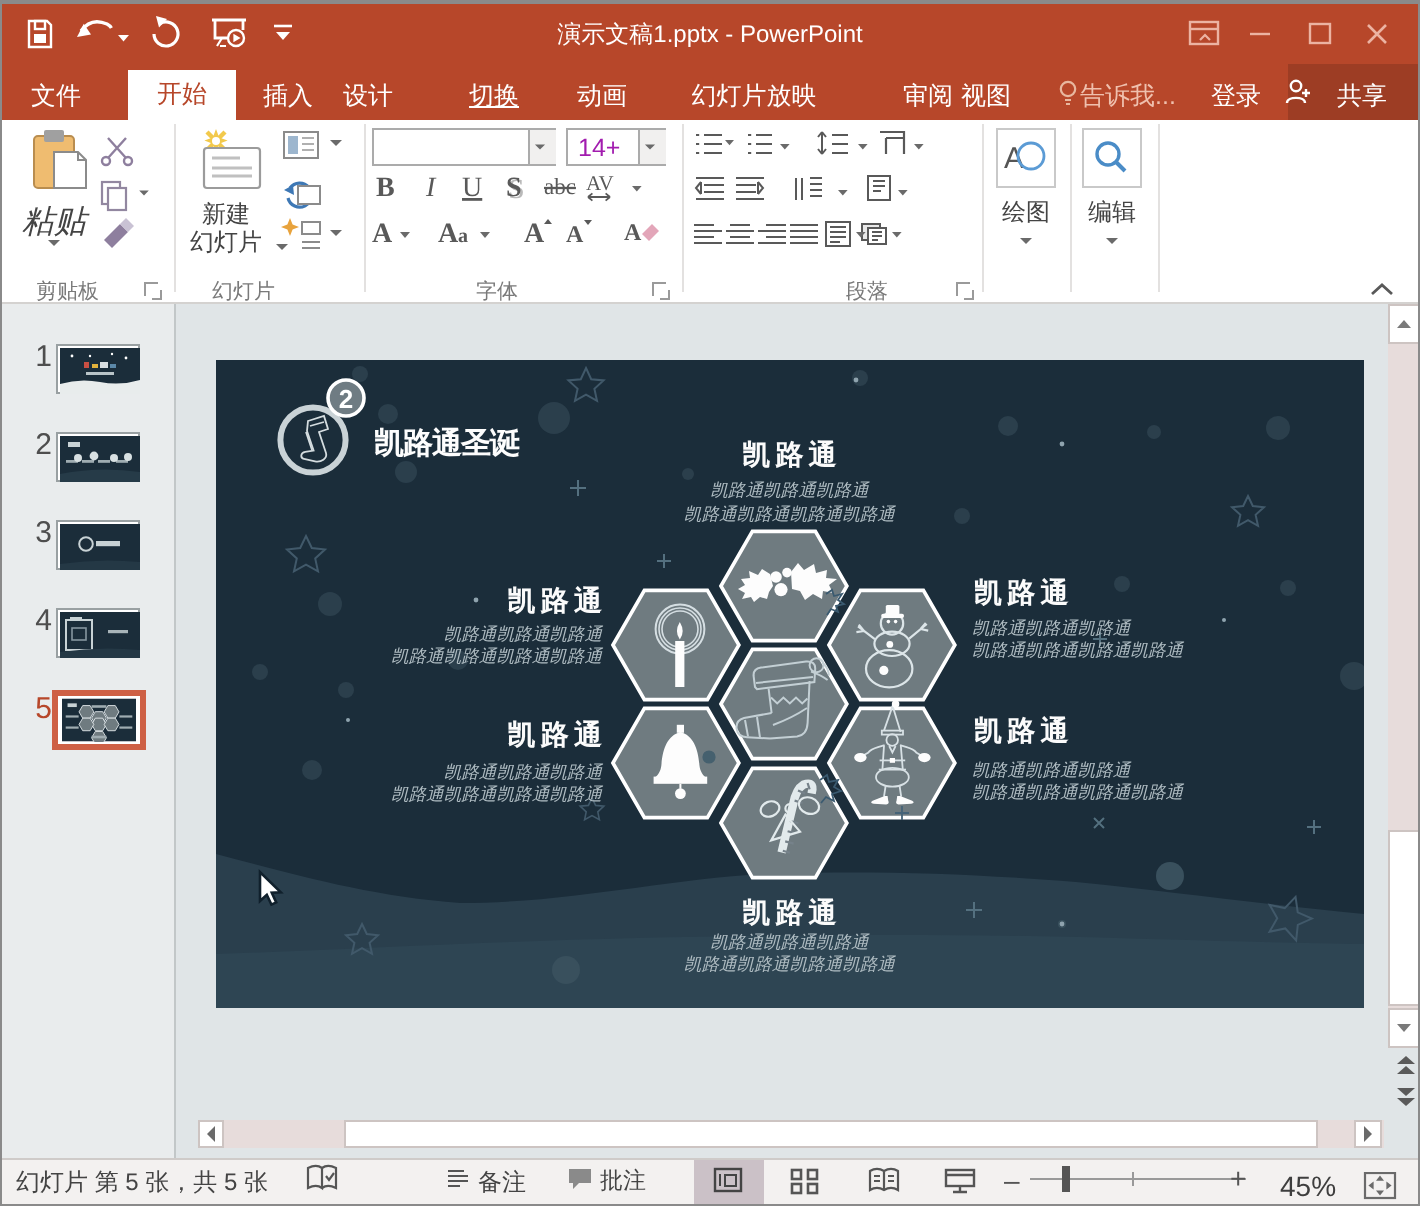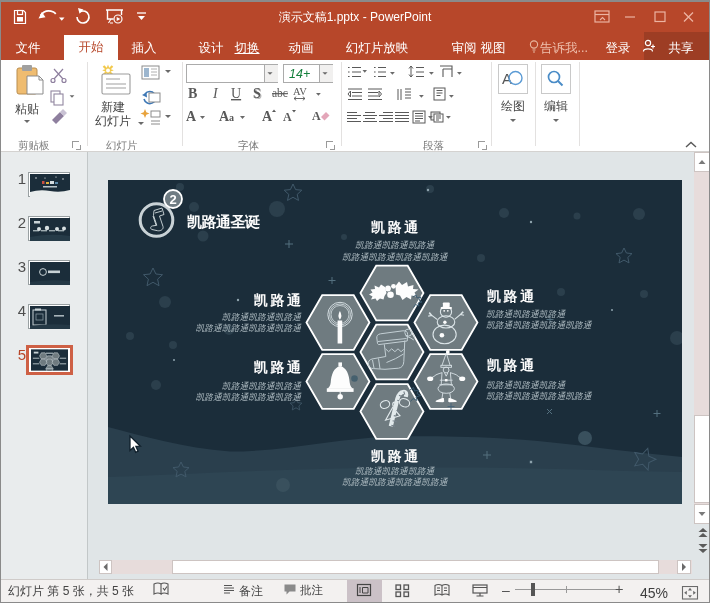--- a/index.html
+++ b/index.html
@@ -73,21 +73,21 @@
   <path d="M8 12 l2.5,-2.5 2.5,2.5" stroke-width="1.1"></path>
   <path d="M33 9 h10"></path>
   <rect x="63" y="4" width="10" height="9.5"></rect>
   <path d="M92 4.5 l9,9 M101 4.5 l-9,9" stroke-width="1.3"></path>
  </g>
 </svg>
 
 <div class="tab" style="left:8px;width:40px;">文件</div>
 <div class="tab" id="tab-home" style="left:64px;width:54px;top:35px;height:25px;line-height:25px;">开始</div>
 <div class="tab" style="left:124px;width:40px;">插入</div>
-<div class="tab" style="left:191px;width:40px;">设计</div>
+<div class="tab" style="left:164px;width:40px;">设计</div>
 <div class="tab" style="left:227px;width:40px;text-decoration:underline;">切换</div>
 <div class="tab" style="left:281px;width:40px;">动画</div>
 <div class="tab" style="left:331px;width:92px;">幻灯片放映</div>
 <div class="tab" style="left:444px;width:40px;">审阅</div>
 <div class="tab" style="left:473px;width:40px;">视图</div>
 <div class="tab" style="left:540px;width:60px;color:#EFC0AE;text-align:left;">告诉我...</div>
 <svg class="abs" style="left:528px;top:39px" width="12" height="15" viewBox="0 0 12 15">
     <g stroke="#E8B79F" fill="none" stroke-width="1.1">
       <circle cx="6" cy="5.5" r="3.6"></circle>
       <path d="M4.5 11h3 M5 13h2"></path>
@@ -125,21 +125,21 @@
   </g>
   <g stroke="#9287A0" stroke-width="1.1" fill="#fff">
    <rect x="41" y="29" width="9" height="11"></rect>
    <rect x="44" y="32" width="9" height="11"></rect>
   </g>
   <g>
    <path d="M42 58 l8,-8 4,4 -8,8 z" fill="#8E7F9E"></path>
    <path d="M50 50 l3,-3 4,4 -3,3z" fill="#C9C2D4"></path>
   </g>
  </svg>
- <div class="abs" style="left:8px;top:41px;width:38px;text-align:center;font-size:12px;color:#444;">粘贴</div>
+ <div class="abs" style="left:8px;top:41px;width:38px;text-align:center;font-size:16px;color:#444;font-style:italic;">粘贴</div>
  <div class="dd" style="left:24px;top:60px;"></div>
  <div class="dd" style="left:69px;top:35px;transform:scale(0.8)"></div>
  <div class="glabel" style="left:18px;">剪贴板</div>
  <div class="launcher" style="left:72px;"></div>
 
  <svg class="abs" style="left:94px;top:2px" width="80" height="66" viewBox="0 0 80 66">
   <g>
    <g fill="#F2C94C">
           <path d="M14 2.5 l1.6,4.2 4.2,1.6 -4.2,1.6 -1.6,4.2 -1.6,-4.2 -4.2,-1.6 4.2,-1.6z"></path>
           <path d="M9.5 4 l9,9 M18.5 4 l-9,9" stroke="#F2C94C" stroke-width="2.2"></path>
@@ -166,21 +166,21 @@
  </svg>
  <div class="abs" style="left:92px;top:40px;width:42px;text-align:center;font-size:12px;color:#444;line-height:14px;">新建<br>幻灯片</div>
  <div class="dd" style="left:138px;top:62px;"></div>
  <div class="dd" style="left:165px;top:10px;"></div>
  <div class="dd" style="left:165px;top:55px;"></div>
  <div class="glabel" style="left:106px;">幻灯片</div>
 
  <div class="abs" style="left:186px;top:4px;width:92px;height:19px;background:#fff;border:1px solid #ABABAB;box-sizing:border-box;"></div>
  <div class="abs" style="left:264px;top:5px;width:13px;height:17px;background:#F1F0EF;border-left:1px solid #ABABAB;"></div>
  <div class="dd" style="left:267px;top:12px;transform:scale(0.85)"></div>
- <div class="abs" style="left:283px;top:4px;width:50px;height:19px;background:#fff;border:1px solid #ABABAB;box-sizing:border-box;font-size:12.5px;color:#15803d;padding:2px 0 0 5px;font-style:italic;">14+</div>
+ <div class="abs" style="left:283px;top:4px;width:50px;height:19px;background:#fff;border:1px solid #ABABAB;box-sizing:border-box;font-size:12.5px;color:#a21caf;padding:2px 0 0 5px;">14+</div>
  <div class="abs" style="left:319px;top:5px;width:13px;height:17px;background:#F1F0EF;border-left:1px solid #ABABAB;"></div>
  <div class="dd" style="left:322px;top:12px;transform:scale(0.85)"></div>
  <svg class="abs" style="left:186px;top:25px" width="140" height="19" viewBox="0 0 140 19">
   <g fill="#595959" font-family="Liberation Serif" font-size="14">
    <text x="2" y="13" font-weight="bold">B</text>
    <text x="27" y="13" font-style="italic">I</text>
    <text x="45" y="13" text-decoration="underline">U</text>
    <text x="67" y="13" font-weight="bold" style="text-shadow:1.2px 1.2px 0 #b9b9b9">S</text>
    <text x="86" y="12" font-size="11.5" text-decoration="line-through">abc</text>
   </g>

